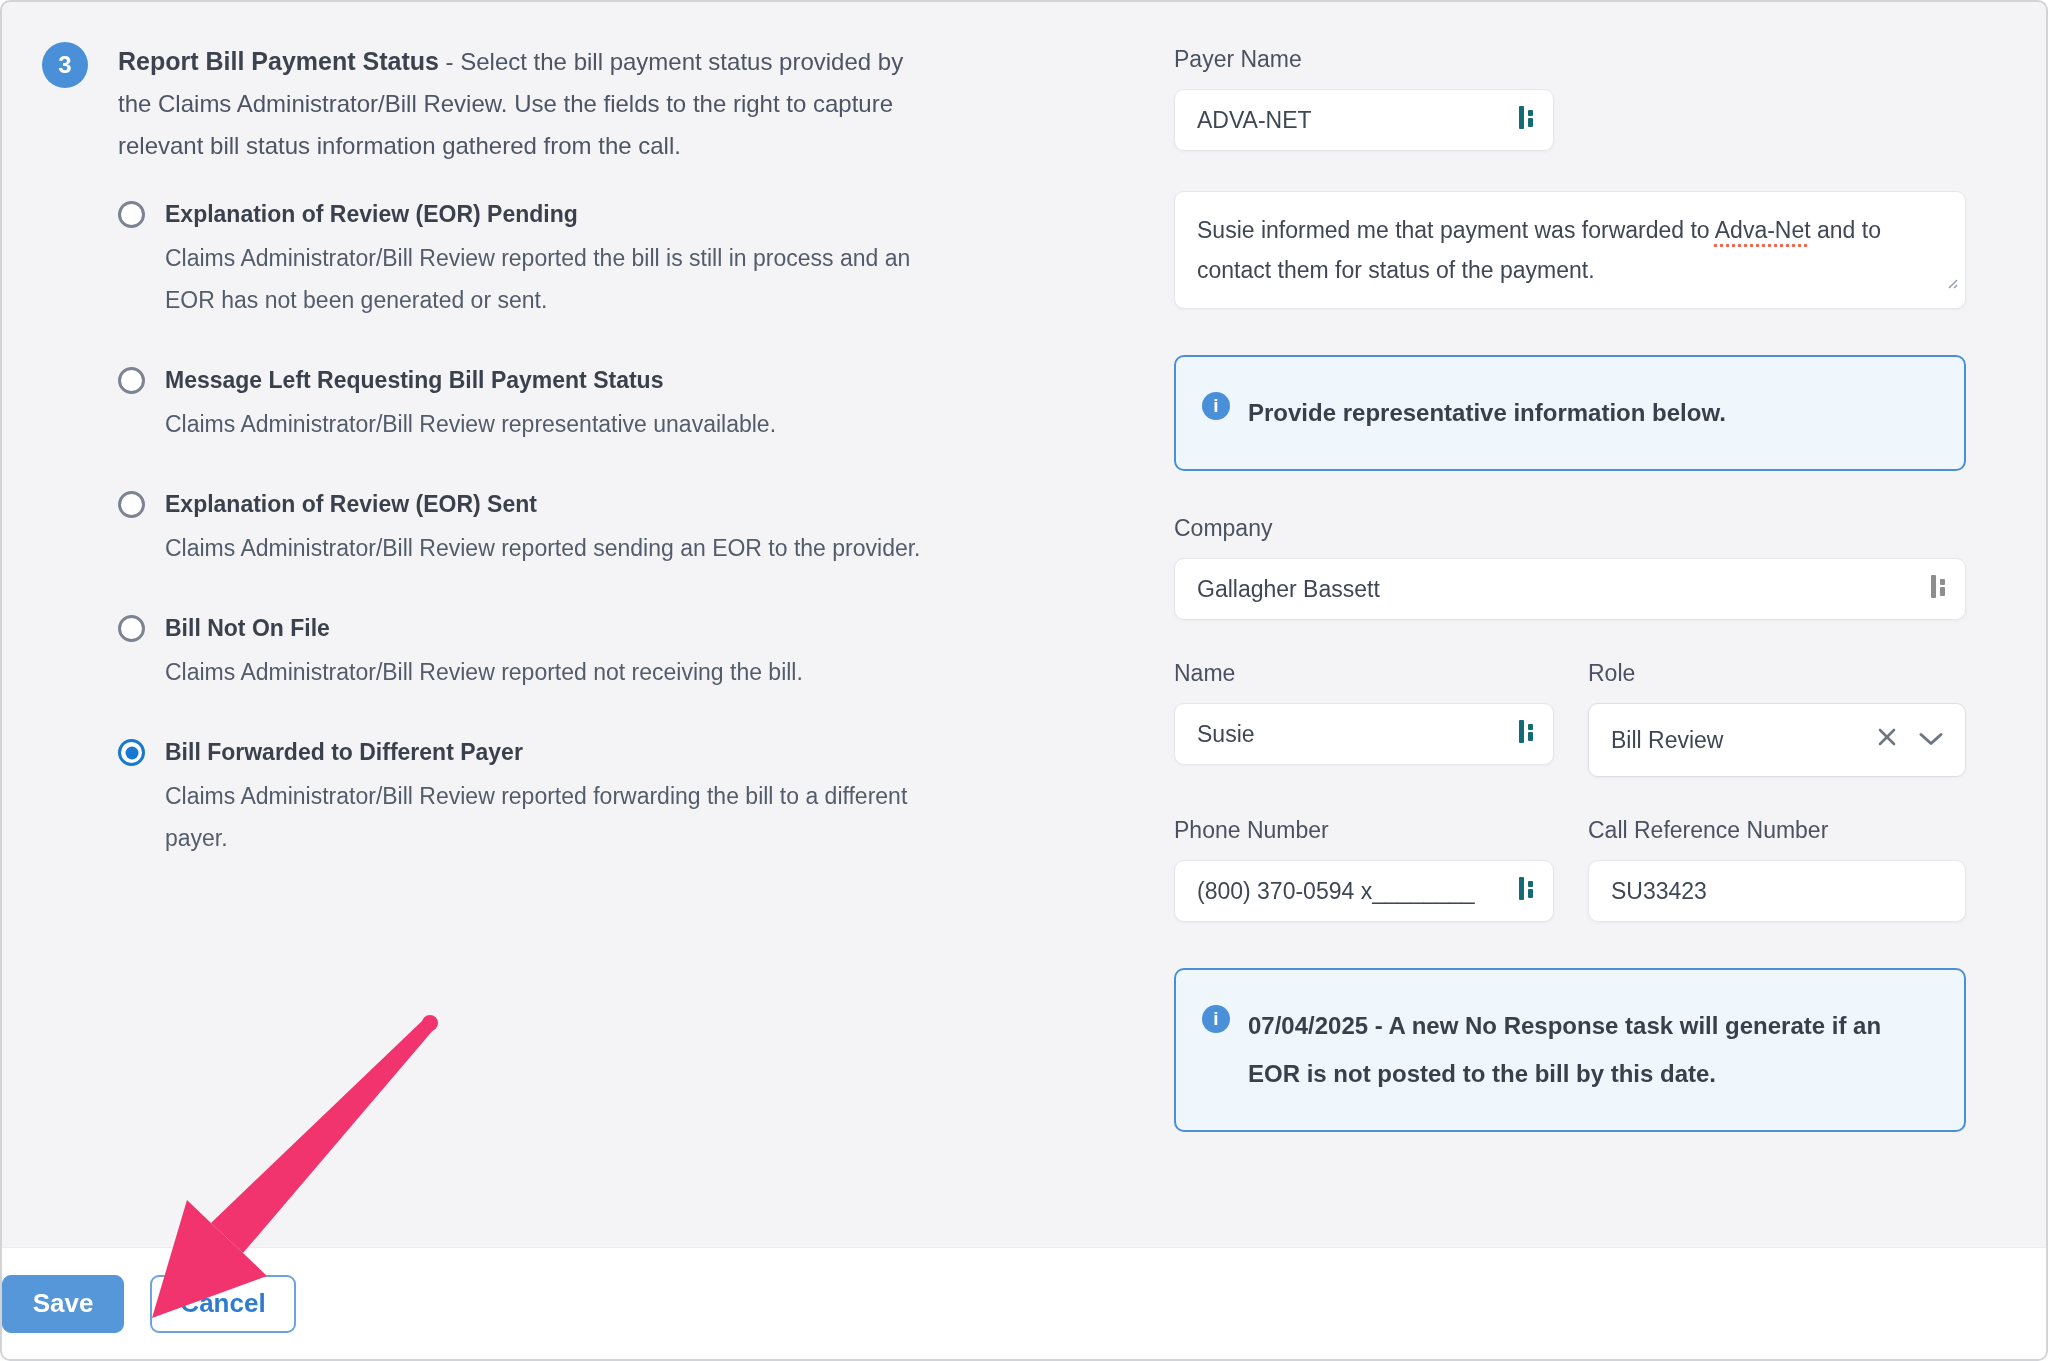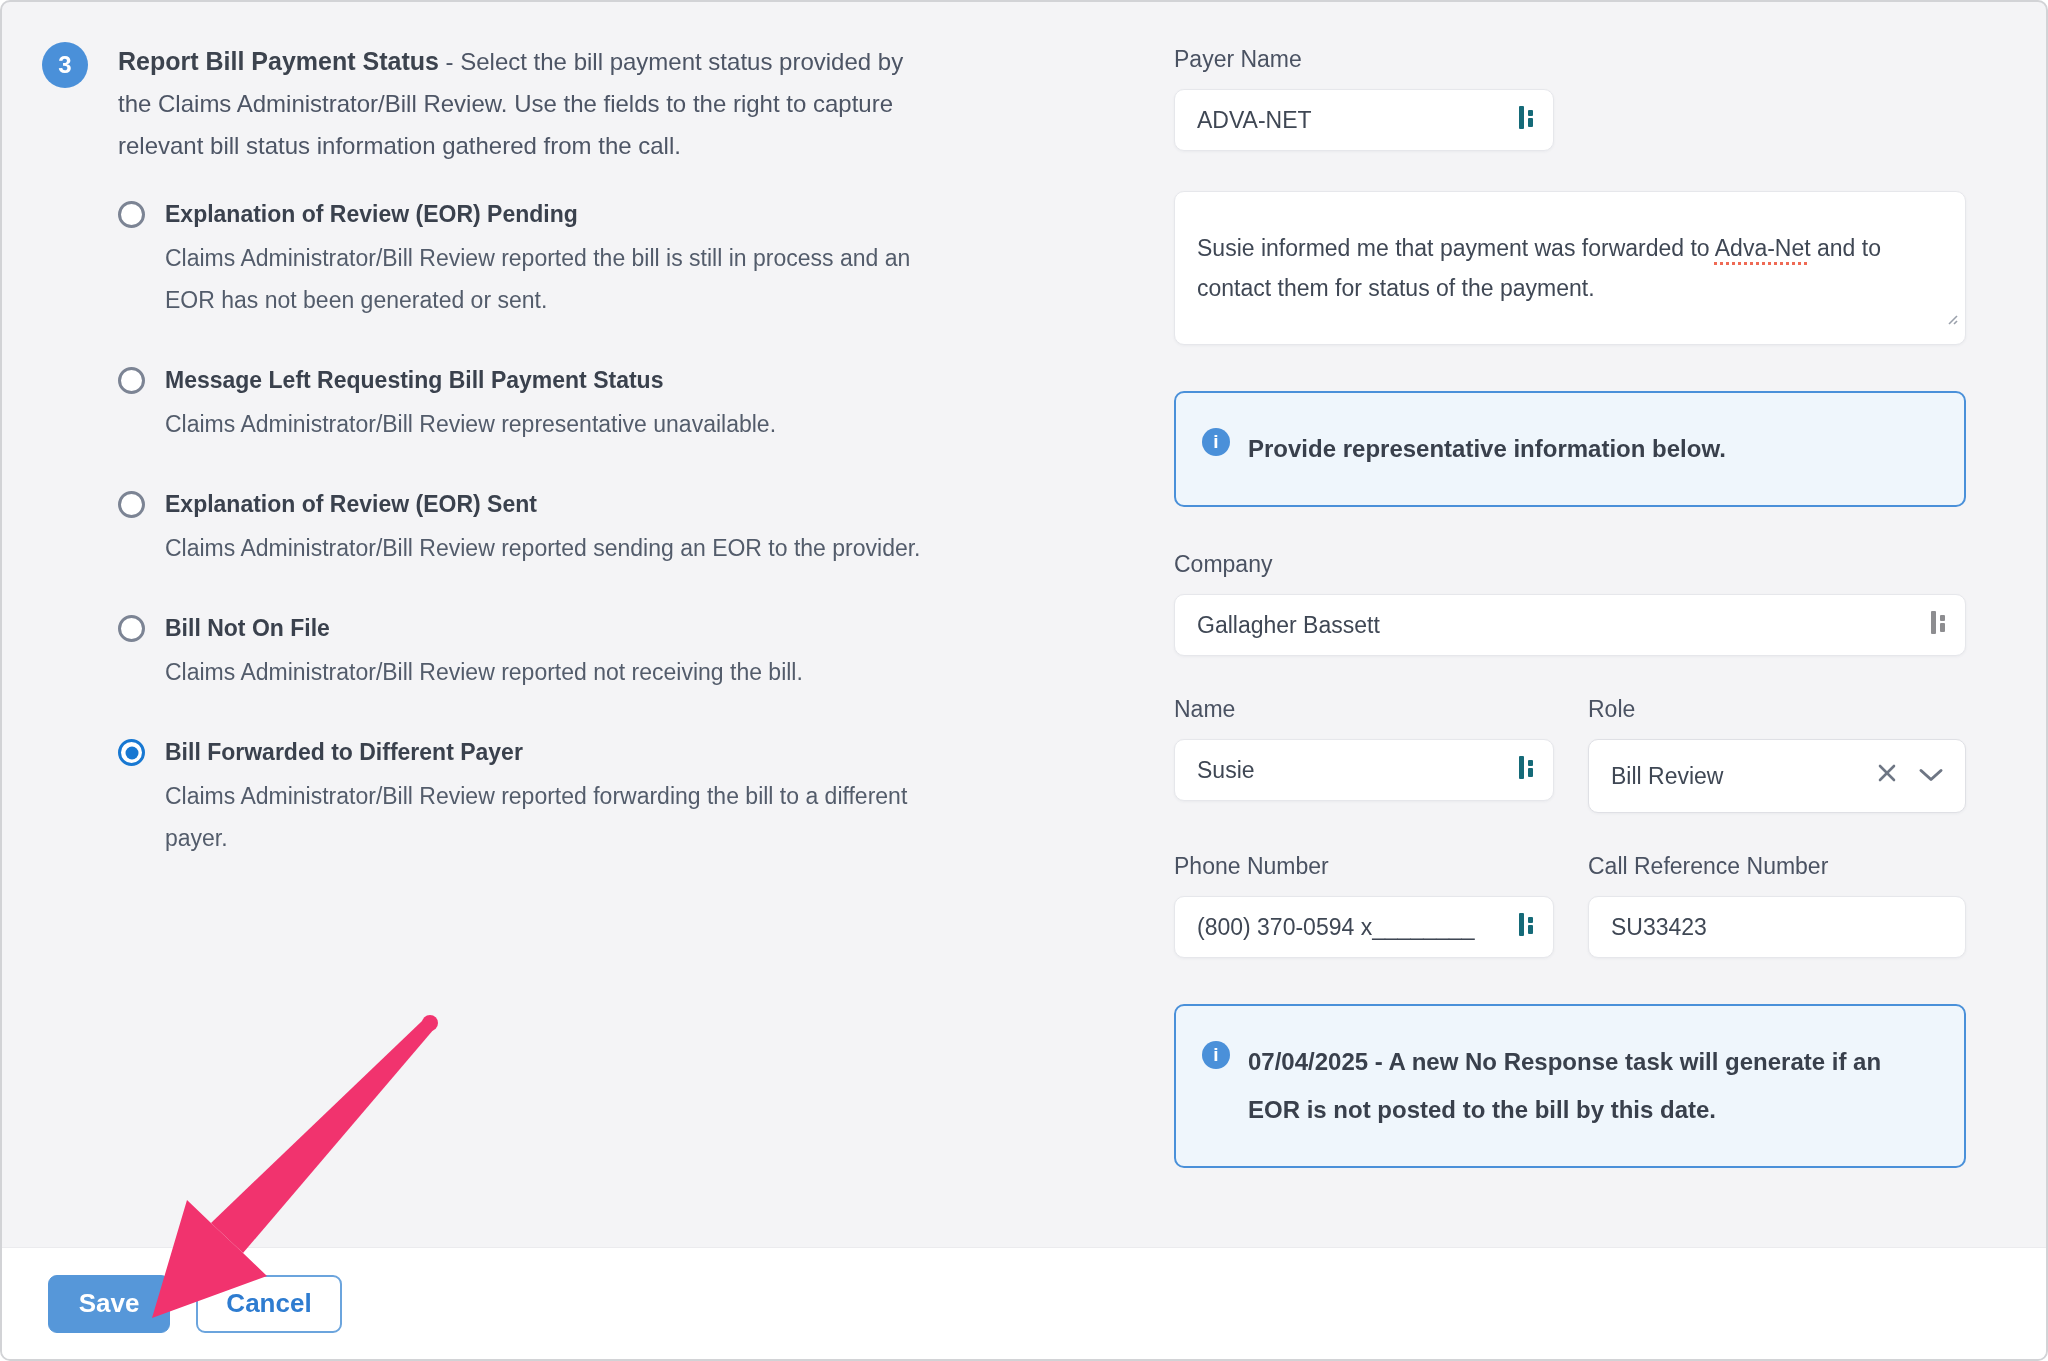--- a/index.html
+++ b/index.html
@@ -74,21 +74,21 @@
   .half { width:380px; }
   .row { display:flex; gap:34px; }
   .row .cell2 { width:378px; }
 
   .textarea-box {
     position:relative;
     width:100%; min-height:112px;
     background:#fff;
     border:1px solid #e6e7eb; border-radius:10px;
     box-shadow:0 1px 3px rgba(40,50,70,0.05);
-    padding:36px 22px;
+    padding:18px 22px;
     font-size:23px; color:#3f4754; line-height:40px;
   }
   .spellcheck {
     text-decoration:underline dotted #ef6a55;
     text-decoration-thickness:3px;
     text-underline-offset:6px;
   }
   .resize-handle { position:absolute; right:6px; bottom:6px; }
 
   .info-box {
@@ -125,21 +125,20 @@
   .mb40 { margin-bottom:40px; }
   .mb44 { margin-bottom:44px; }
   .mb46 { margin-bottom:46px; }
 
   
   .footer {
     position:absolute; left:0; right:0; bottom:0; height:112px;
     background:#fff;
     border-top:1px solid #ebebee;
     display:flex; align-items:center;
-    padding-left:46px;
     text-align:right;
   }
   .btn {
     height:58px; border-radius:9px;
     font-family:"Liberation Sans", sans-serif;
     font-size:26px; font-weight:bold;
     display:flex; align-items:center; justify-content:center;
     cursor:pointer;
   }
   .btn-save { width:122px; background:#5697d9; border:1px solid #5697d9; color:#fff; }

